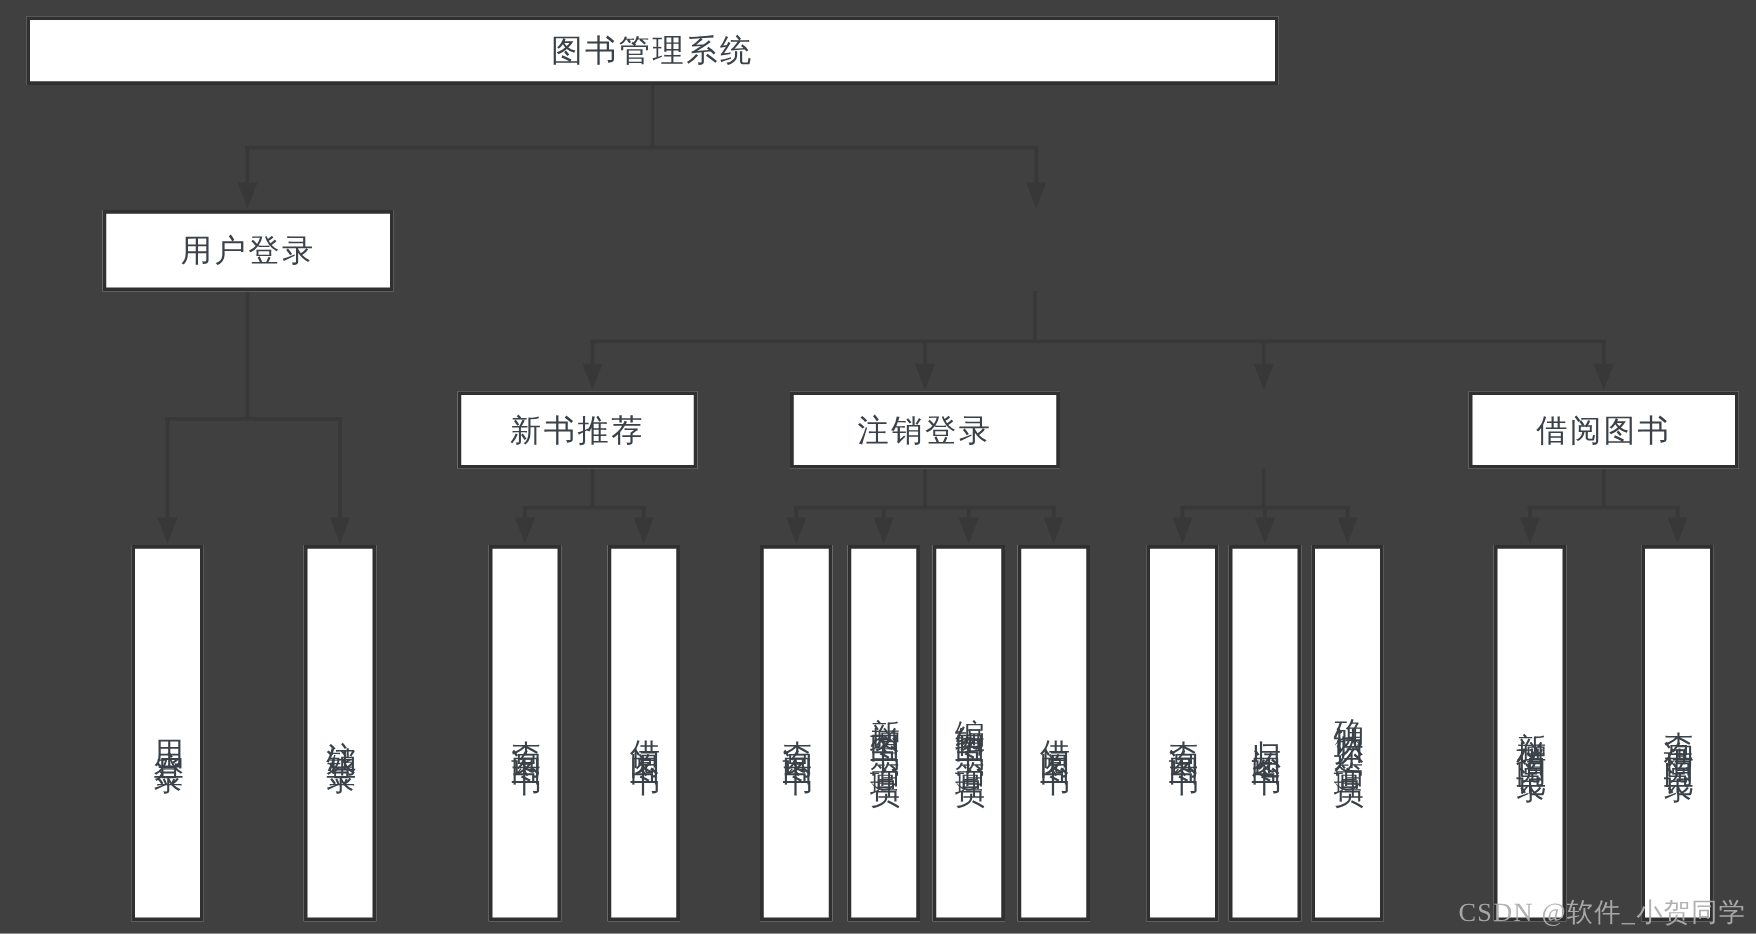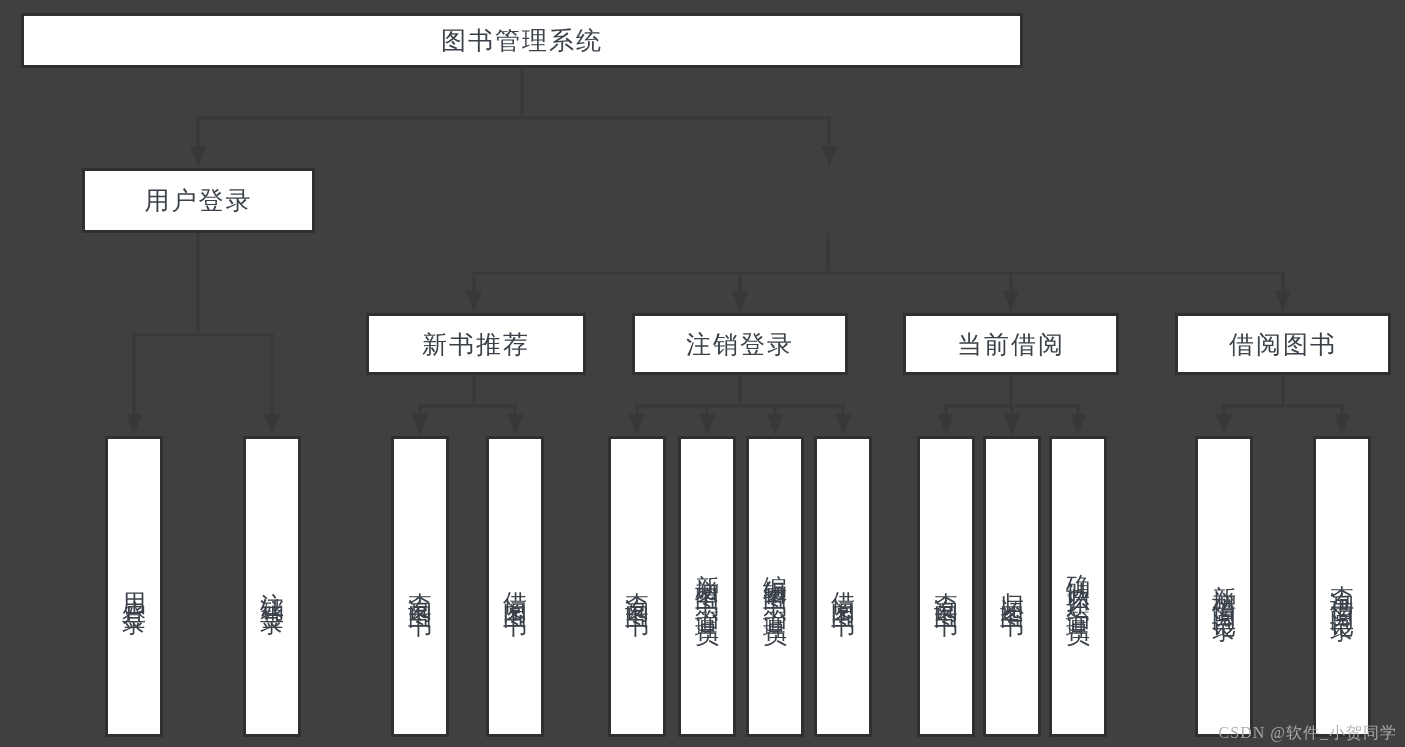--- a/index.html
+++ b/index.html
@@ -16,21 +16,21 @@
     display:flex;align-items:center;justify-content:center;
     color:#3a4148;
   }
   .hnode{font-size:25px;letter-spacing:2px;white-space:nowrap;}
   .vnode span{
     writing-mode:vertical-rl;text-orientation:mixed;
     font-size:24px;letter-spacing:7px;line-height:1;
   }
   .watermark{
     position:absolute;right:8px;bottom:3px;z-index:3;
-    font-size:16px;color:rgba(173,173,173,0.95);letter-spacing:1px;white-space:nowrap;
+    font-size:21px;color:rgba(173,173,173,0.95);letter-spacing:1px;white-space:nowrap;
   }
 </style>
 </head>
 <body>
 
 <div class="canvas">
 
   <svg class="wires" viewBox="0 0 1405 747" xmlns="http://www.w3.org/2000/svg">
 
     <line x1="522" y1="68" x2="522" y2="118"></line>
@@ -90,23 +90,22 @@
     <line x1="1224" y1="406" x2="1224" y2="416"></line>
     <line x1="1342" y1="406" x2="1342" y2="416"></line>
     <polygon points="1216,414 1232,414 1224,435"></polygon>
     <polygon points="1334,414 1350,414 1342,435"></polygon>
   </svg>
 
   <div class="node hnode" style="left:21px;top:13px;width:1002px;height:55px">图书管理系统</div>
 
   <div class="node hnode" style="left:82px;top:168px;width:233px;height:65px">用户登录</div>
 
-  <div class="node hnode" style="left:366px;top:313px;width:220px;height:62px">新书推荐</div>
+  <div class="node hnode" style="left:366px;top:313px;width:192px;height:62px">新书推荐</div>
   <div class="node hnode" style="left:632px;top:313px;width:216px;height:62px">注销登录</div>
-  <div class="node hnode" style="left:903px;top:313px;width:216px;height:62px">当前借阅</div>
   <div class="node hnode" style="left:1175px;top:313px;width:216px;height:62px">借阅图书</div>
 
   <div class="node vnode" style="left:105px;top:436px;width:58px;height:301px">
     <span>用户登录</span>
   </div>
   <div class="node vnode" style="left:243px;top:436px;width:58px;height:301px">
     <span>注销登录</span>
   </div>
 
   <div class="node vnode" style="left:391px;top:436px;width:58px;height:301px">

